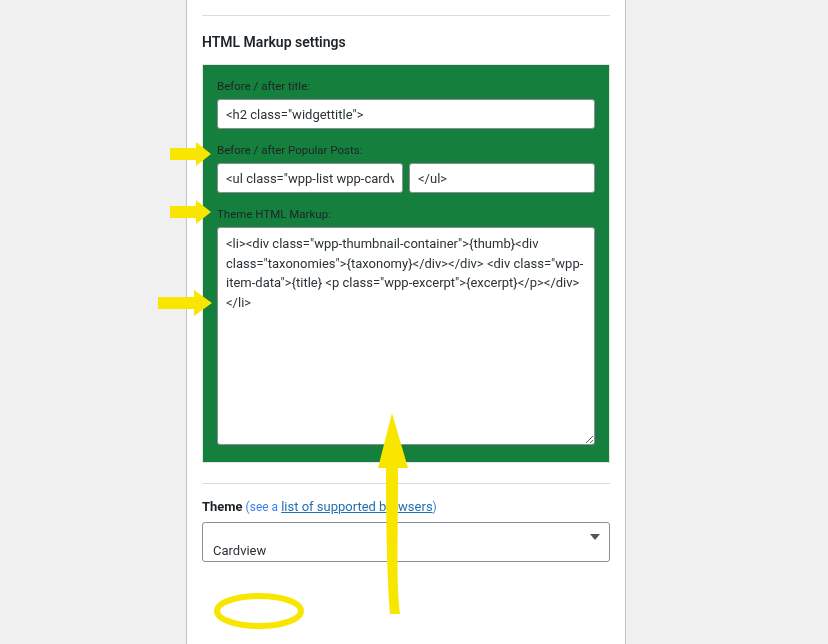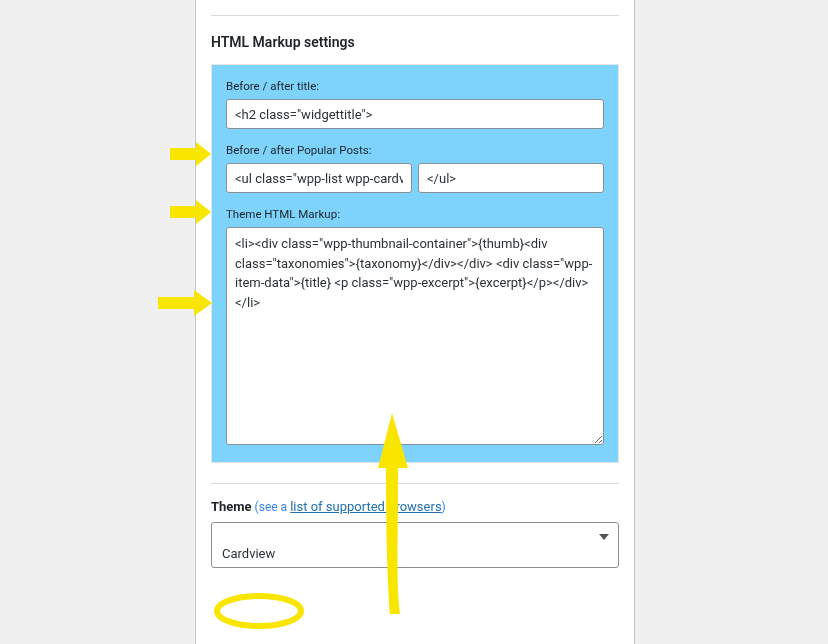--- a/index.html
+++ b/index.html
@@ -8,21 +8,21 @@
       font-family: -apple-system, BlinkMacSystemFont, "Segoe UI", Roboto, sans-serif;
       font-size: 13px;
       color: #1d2327;
       width: 828px;
       height: 644px;
       overflow: hidden;
       position: relative;
     }
     .widget-container {
       position: absolute;
-      left: 195px;
+      left: 186px;
       top: 0;
       width: 440px;
       background: #ffffff;
       border-left: 1px solid #c3c4c7;
       border-right: 1px solid #c3c4c7;
       padding: 0 15px;
       height: 644px;
     }
     .section-divider {
       border-top: 1px solid #dcdcde;
@@ -58,21 +58,21 @@
       height: 14px;
       border: 1px dotted #8c8f94;
       font-size: 9px;
       color: #8c8f94;
       display: inline-flex;
       align-items: center;
       justify-content: center;
       margin-left: 2px;
     }
     .settings-box {
-      background: #7dd3fc;
+      background: #15803d;
       border: 1px solid #e5e5e5;
       padding: 14px;
       margin-bottom: 20px;
     }
     .field-label {
       font-size: 11.5px;
       color: #1d2327;
       margin-bottom: 6px;
       display: block;
     }
@@ -114,21 +114,21 @@
     .theme-link { color: #2271b1; text-decoration: underline; cursor: pointer; }
     .select-input {
       width: 100%;
       border: 1px solid #8c8f94;
       border-radius: 3px;
       padding: 16px 28px 0 10px;
       font-size: 13px;
       font-family: inherit;
       color: #2c3338;
       background: #fff;
-      height: 46px;
+      height: 40px;
       appearance: none;
       cursor: pointer;
       position: relative;
     }
     .select-wrap { position: relative; }
     .select-wrap::after {
       content: "";
       position: absolute;
       right: 10px;
       top: 12px;

